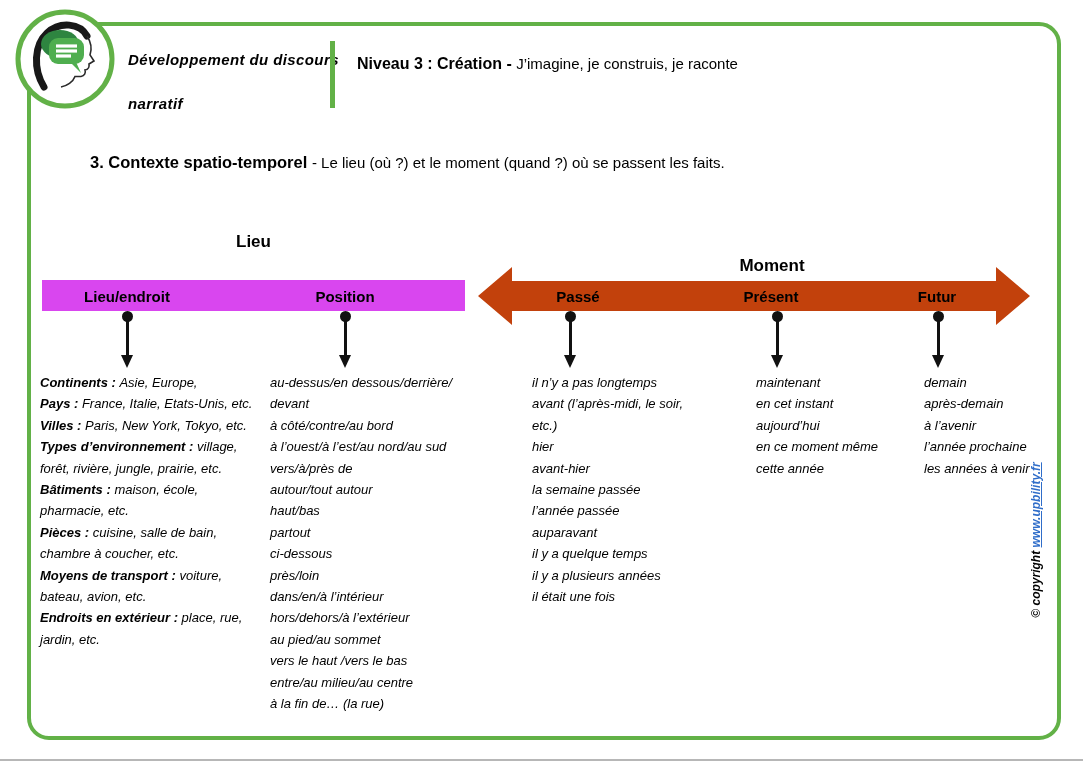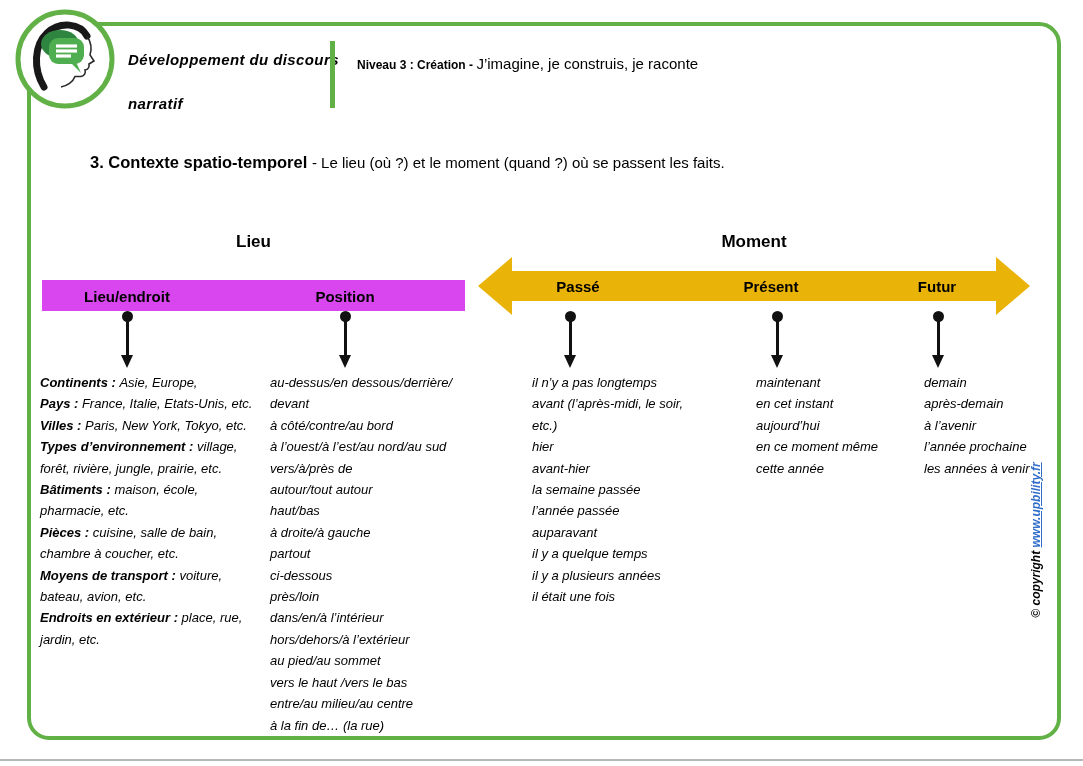--- a/index.html
+++ b/index.html
@@ -10,32 +10,32 @@
   .frame { position:absolute; left:27px; top:22px; width:1034px; height:718px;
            border:4px solid #62b147; border-radius:22px; }
   .bottom-rule { position:absolute; left:0; top:759px; width:1083px; height:2px; background:#b7b7b7; }
 
   .logo { position:absolute; left:13px; top:7px; width:104px; height:104px; z-index:5; }
 
   .hand-title { position:absolute; left:128px; top:38px; font-size:15px; font-style:italic;
                 font-weight:600; line-height:44px; letter-spacing:0.4px; }
   .divider { position:absolute; left:330px; top:41px; width:5px; height:67px; background:#62b147; }
   .level { position:absolute; left:357px; top:55px; font-size:15px; }
-  .level b { font-size:12px; }
+  .level b { font-size:16px; }
 
   .section-title { position:absolute; left:48px; top:153px; font-size:15px; }
   .section-title b { font-size:16.5px;margin-left:42px; }
 
   .group-title { position:absolute; top:232px; font-weight:bold; font-size:17px; text-align:center; }
 
   .banner-blue { position:absolute; left:42px; top:280px; width:423px; height:31px; background:#d946ef; }
   .banner-label { position:absolute; top:50%; transform:translate(-50%,-50%);
                   font-weight:bold; font-size:15px; white-space:nowrap; }
 
-  .arrow-yellow { position:absolute; left:478px; top:257px; width:552px; height:58px; background:#eab308;
+  .arrow-yellow { position:absolute; left:478px; top:267px; width:552px; height:58px; background:#c2410c;
     clip-path:polygon(0 50%, 34px 0%, 34px 24%, calc(100% - 34px) 24%, calc(100% - 34px) 0%,
                       100% 50%, calc(100% - 34px) 100%, calc(100% - 34px) 76%, 34px 76%, 34px 100%); }
 
   .pin { position:absolute; top:311px; width:14px; height:58px; }
   .pin::before { content:""; position:absolute; left:50%; top:0; width:11px; height:11px;
                  margin-left:-5.5px; background:#111; border-radius:50%; }
   .pin .stem { position:absolute; left:50%; top:5px; width:3px; height:41px; margin-left:-1.5px; background:#111; }
   .pin::after { content:""; position:absolute; left:50%; top:44px; margin-left:-6.5px;
                 border-left:6.5px solid transparent; border-right:6.5px solid transparent;
                 border-top:13px solid #111; }
@@ -80,21 +80,21 @@
 
   <div class="level">
     <b>Niveau 3 : Création - </b><span>J’imagine, je construis, je raconte</span>
   </div>
 
   <div class="section-title">
     <b>3. Contexte spatio-temporel </b><span>- Le lieu (où ?) et le moment (quand ?) où se passent les faits.</span>
   </div>
 
   <div class="group-title" style="left:42px; width:423px;">Lieu</div>
-  <div class="group-title" style="left:478px; width:552px;">Moment</div>
+  <div class="group-title" style="left:496px; width:552px;margin-top:24px;">Moment</div>
 
   <div class="banner-blue">
     <span class="banner-label" style="left:85px;">Lieu/endroit</span>
     <span class="banner-label" style="left:303px;">Position</span>
   </div>
 
   <div class="arrow-yellow">
     <span class="banner-label" style="left:100px;">Passé</span>
     <span class="banner-label" style="left:293px;">Présent</span>
     <span class="banner-label" style="left:459px;">Futur</span>
@@ -132,21 +132,20 @@
       <div class="line">jardin, etc.</div>
     </div>
   <div class="col" style="left:270px; width:215px;">
       <div class="line">au-dessus/en dessous/derrière/</div>
       <div class="line">devant</div>
       <div class="line">à côté/contre/au bord</div>
       <div class="line">à l’ouest/à l’est/au nord/au sud</div>
       <div class="line">vers/à/près de</div>
       <div class="line">autour/tout autour</div>
       <div class="line">haut/bas</div>
-      <div class="line">à droite/à gauche</div>
       <div class="line">partout</div>
       <div class="line">ci-dessous</div>
       <div class="line">près/loin</div>
       <div class="line">dans/en/à l’intérieur</div>
       <div class="line">hors/dehors/à l’extérieur</div>
       <div class="line">au pied/au sommet</div>
       <div class="line">vers le haut /vers le bas</div>
       <div class="line">entre/au milieu/au centre</div>
       <div class="line">à la fin de… (la rue)</div>
     </div>

